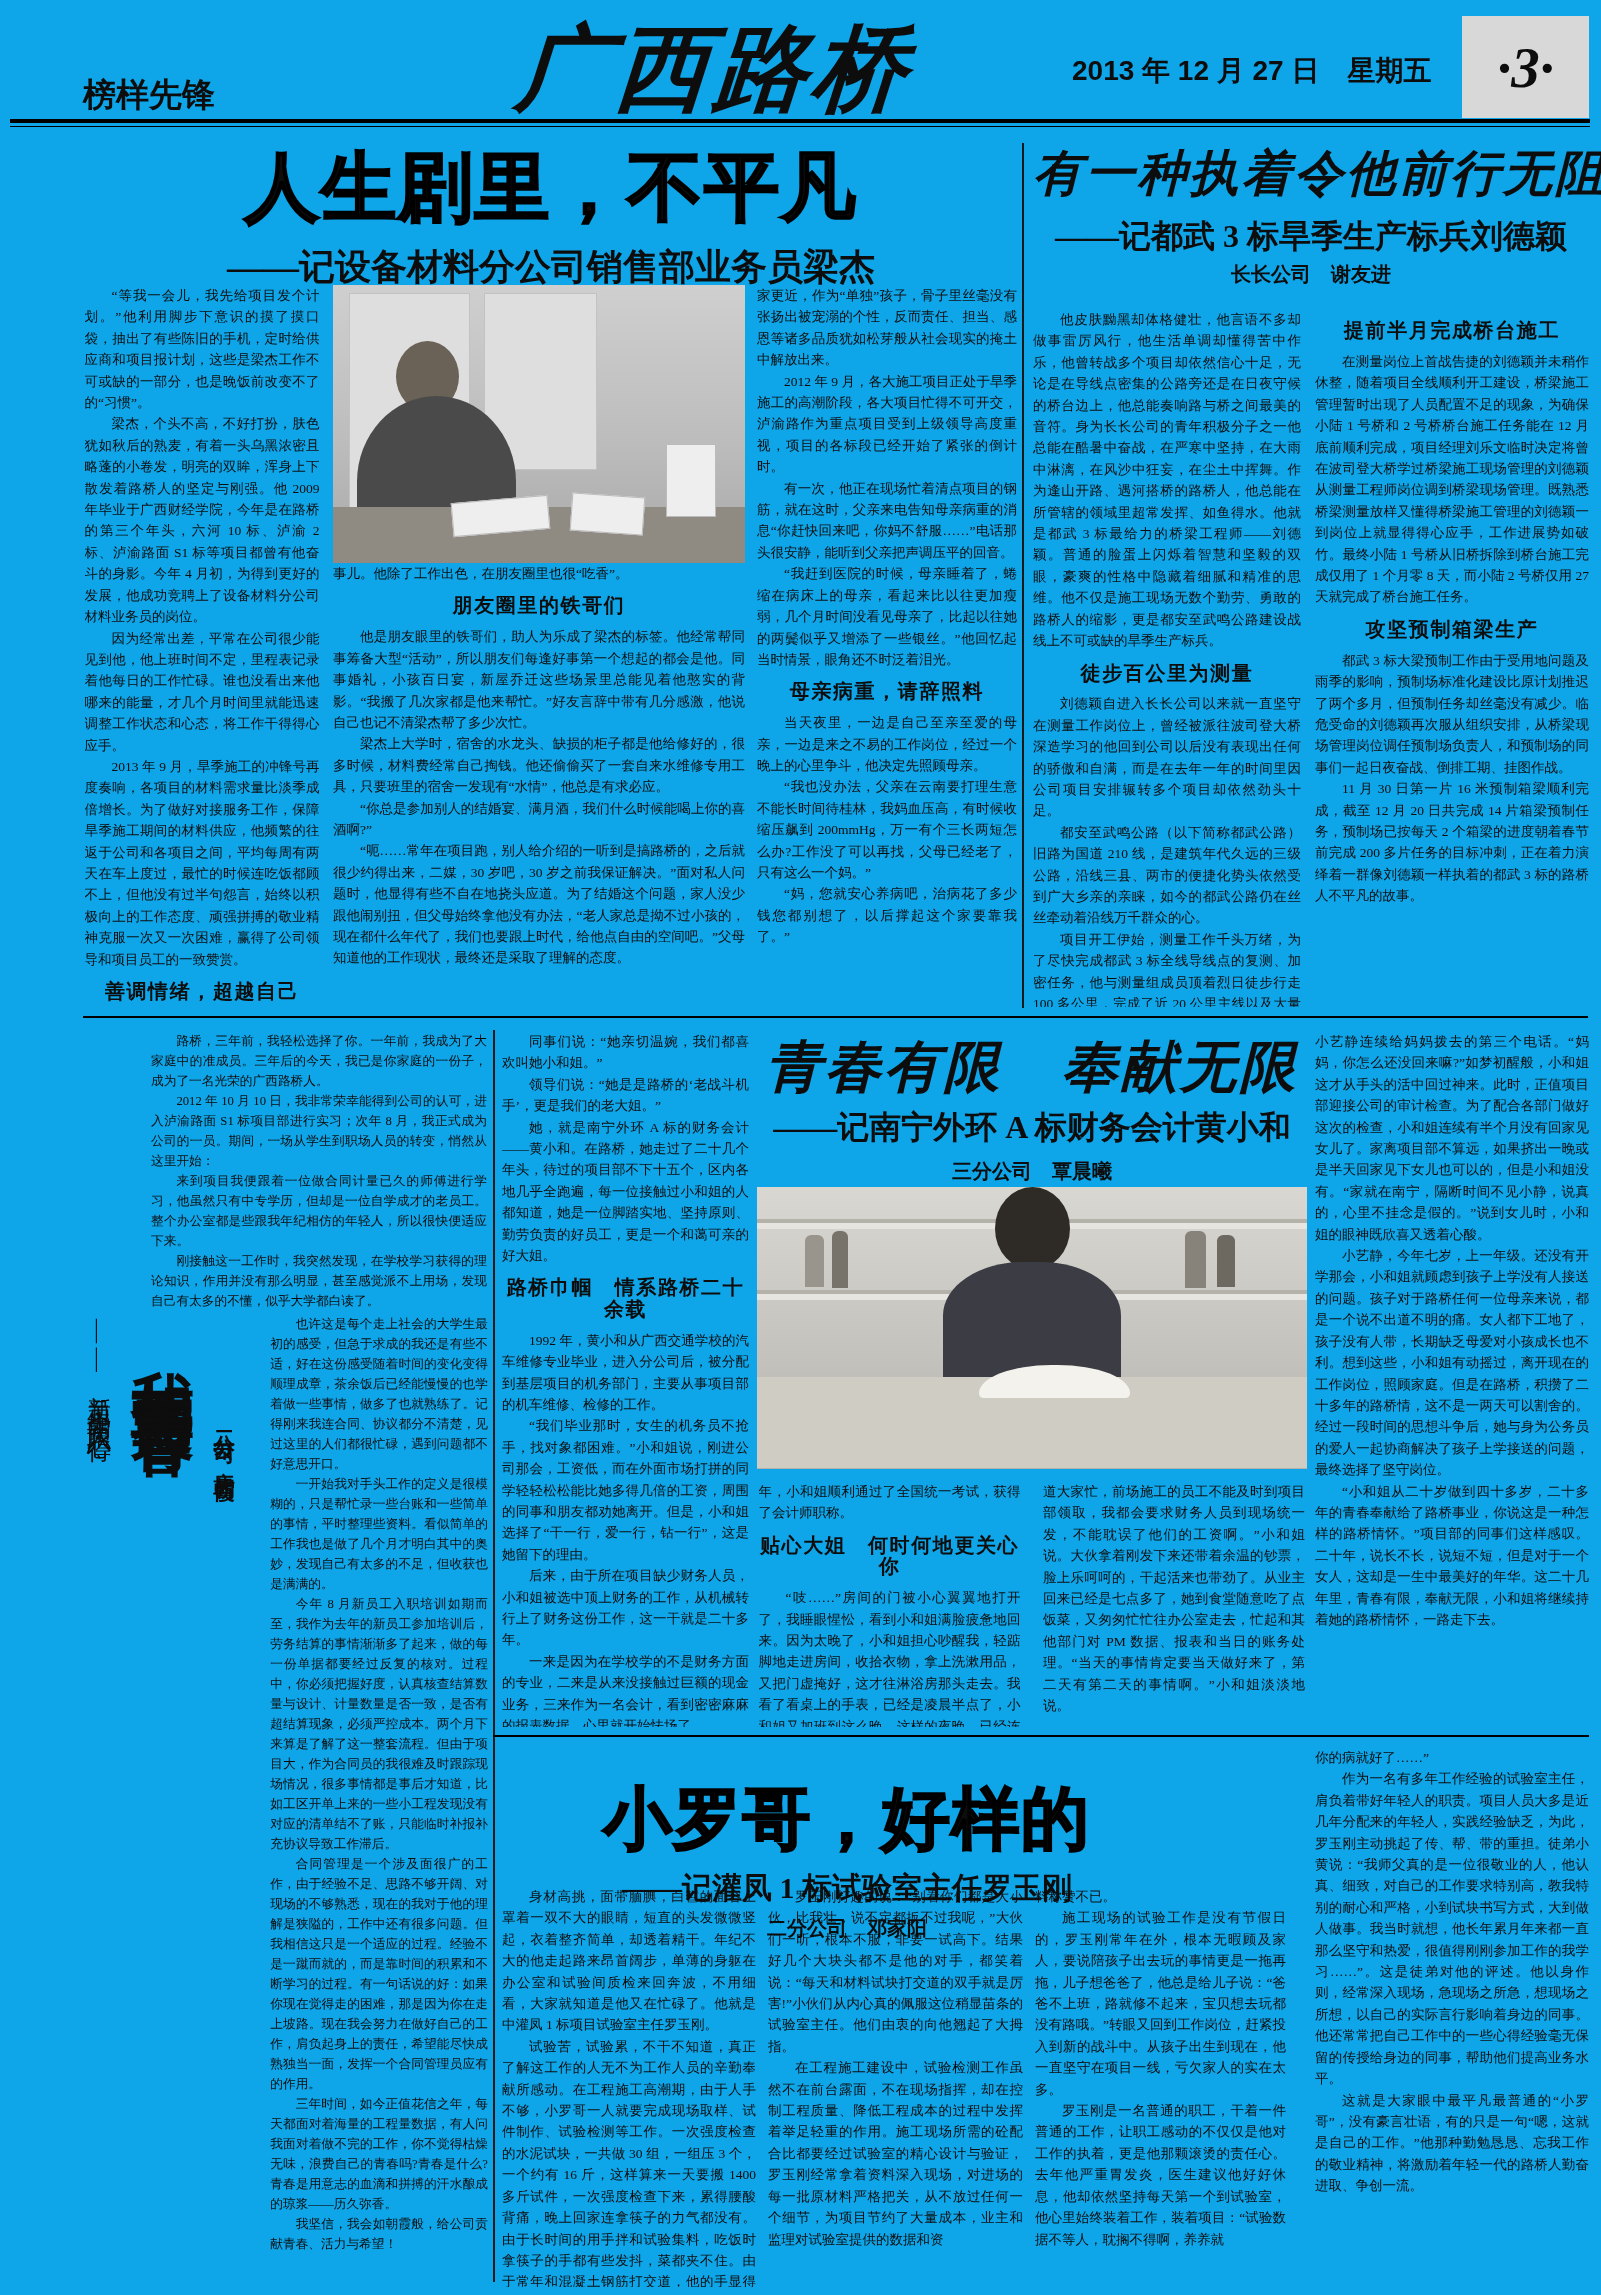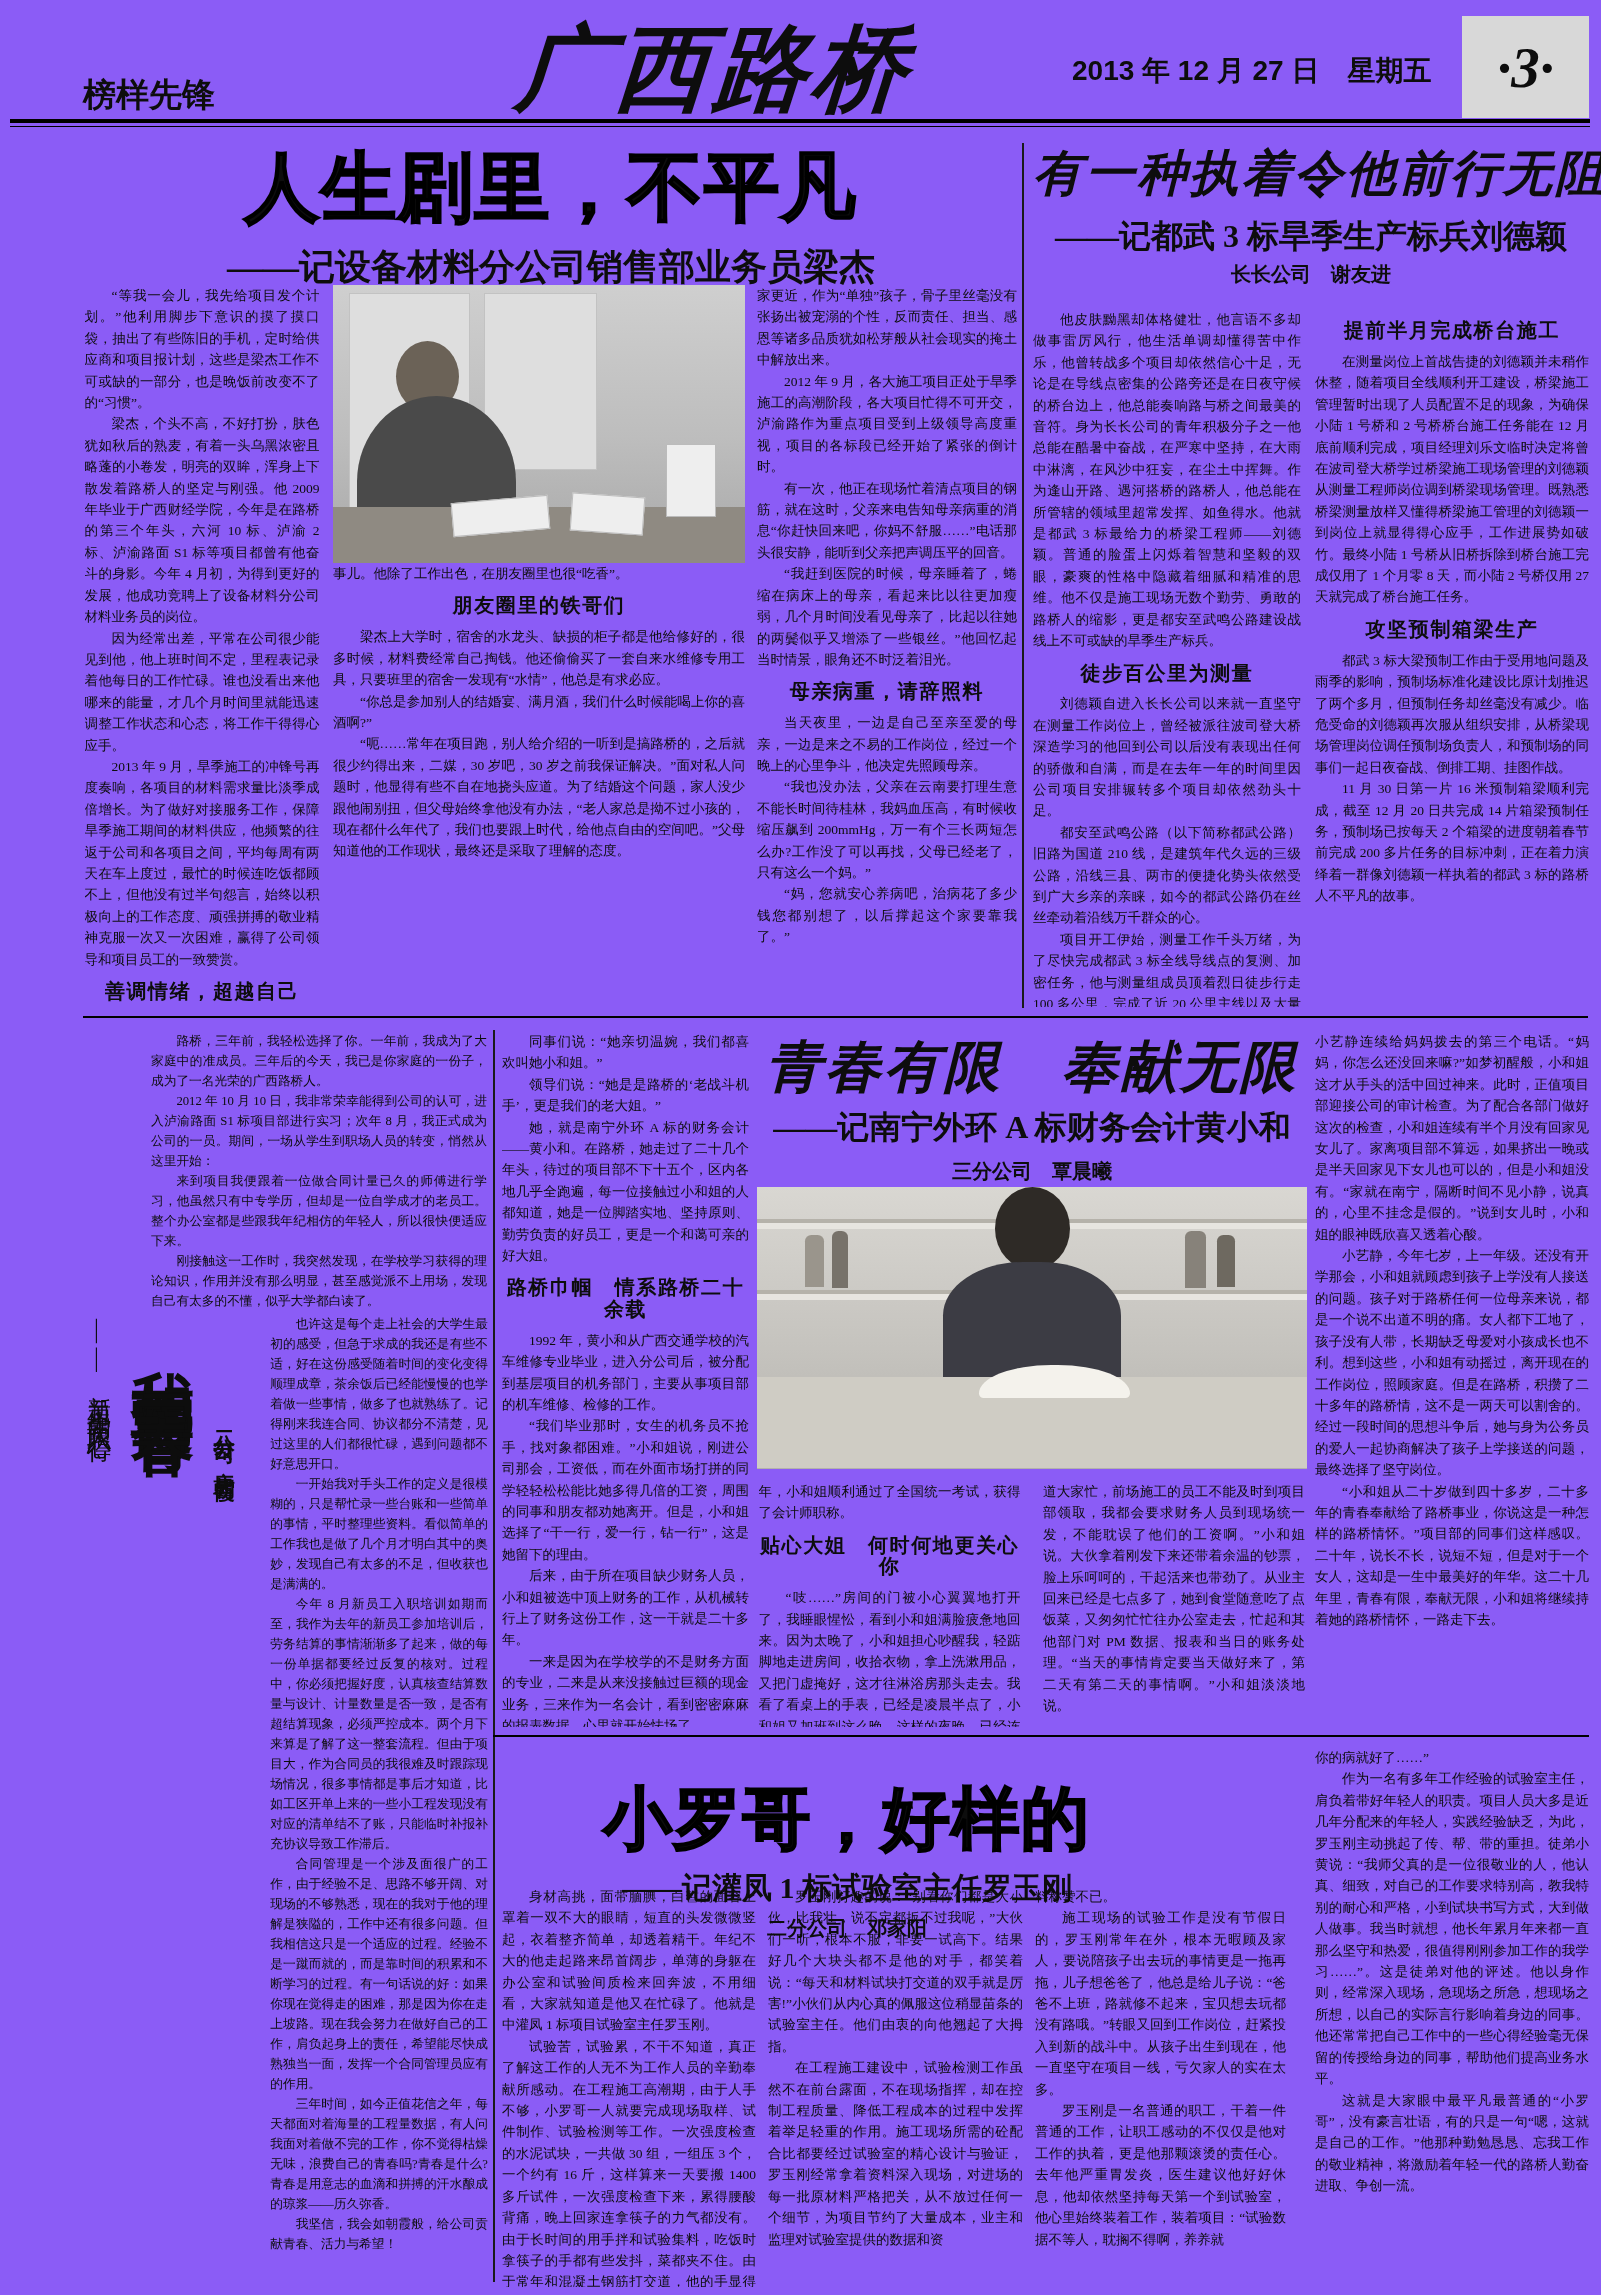--- a/index.html
+++ b/index.html
@@ -1,18 +1,18 @@
 <!DOCTYPE html>
 <html style="font-size:12.7px"><head>
 <meta charset="utf-8">
 <style>
   html,body{margin:0;padding:0;}
   body{width:1601px;height:2295px;background:#f6f6f3;overflow:hidden;
        font-family:"Liberation Serif",serif;color:#0d0d0d;}
-  #page{position:relative;width:1601px;height:2295px;background:#8b5cf6;}
+  #page{position:relative;width:1601px;height:2295px;background:#0ea5e9;}
   .abs{position:absolute;}
   
   .section-label{font-family:"Liberation Sans",sans-serif;font-weight:bold;font-size:33px;}
   .masthead{font-family:"Liberation Serif",serif;font-style:italic;font-weight:bold;
             font-size:94px;letter-spacing:4.8px;transform:skewX(-4deg);white-space:nowrap;}
   .date-line{font-family:"Liberation Sans",sans-serif;font-weight:bold;font-size:28px;white-space:nowrap;}
   .page-box{background:#d8d8d8;display:flex;align-items:center;justify-content:center;}
   .page-box span{font-family:"Liberation Serif",serif;font-style:italic;font-size:57px;font-weight:bold;}
   .double-rule{border-top:4px solid #000;border-bottom:1.6px solid #000;height:3.2px;}
   .hrule{background:#000;}
@@ -79,20 +79,21 @@
         <div class="ph-head" style="left:63px;top:56px;width:63px;height:71px;"></div>
         <div class="ph-person" style="left:24px;top:111px;width:159px;height:143px;"></div>
         <div class="ph-desk" style="left:0;top:222px;width:412px;height:56px;"></div>
         <div class="ph-paper" style="left:119px;top:214px;width:95px;height:32px;transform:rotate(-5deg);"></div>
         <div class="ph-paper" style="left:238px;top:210px;width:71px;height:36px;transform:rotate(4deg);"></div>
         <div class="ph-paper" style="left:333px;top:159px;width:48px;height:71px;"></div>
       </div>
       <div class="col" style="width:412px;height:436px;">
           <p class="cont">事儿。他除了工作出色，在朋友圈里也很“吃香”。</p>
           <h4>朋友圈里的铁哥们</h4>
+          <p>他是朋友眼里的铁哥们，助人为乐成了梁杰的标签。他经常帮同事筹备大型“活动”，所以朋友们每逢好事第一个想起的都会是他。同事婚礼，小孩百日宴，新屋乔迁这些场景里总能见着他憨实的背影。“我搬了几次家都是他来帮忙。”好友言辞中带有几分感激，他说自己也记不清梁杰帮了多少次忙。</p>
           <p>梁杰上大学时，宿舍的水龙头、缺损的柜子都是他给修好的，很多时候，材料费经常自己掏钱。他还偷偷买了一套自来水维修专用工具，只要班里的宿舍一发现有“水情”，他总是有求必应。</p>
           <p>“你总是参加别人的结婚宴、满月酒，我们什么时候能喝上你的喜酒啊?”</p>
           <p>“呃……常年在项目跑，别人给介绍的一听到是搞路桥的，之后就很少约得出来，二媒，30 岁吧，30 岁之前我保证解决。”面对私人问题时，他显得有些不自在地挠头应道。为了结婚这个问题，家人没少跟他闹别扭，但父母始终拿他没有办法，“老人家总是拗不过小孩的，现在都什么年代了，我们也要跟上时代，给他点自由的空间吧。”父母知道他的工作现状，最终还是采取了理解的态度。</p>
         </div>
     </div>
     <div class="abs col" style="left:674px;top:149px;width:260px;height:718px;">
         <p class="cont">家更近，作为“单独”孩子，骨子里丝毫没有张扬出被宠溺的个性，反而责任、担当、感恩等诸多品质犹如松芽般从社会现实的掩土中解放出来。</p>
         <p>2012 年 9 月，各大施工项目正处于旱季施工的高潮阶段，各大项目忙得不可开交，泸渝路作为重点项目受到上级领导高度重视，项目的各标段已经开始了紧张的倒计时。</p>
         <p>有一次，他正在现场忙着清点项目的钢筋，就在这时，父亲来电告知母亲病重的消息“你赶快回来吧，你妈不舒服……”电话那头很安静，能听到父亲把声调压平的回音。</p>
         <p>“我赶到医院的时候，母亲睡着了，蜷缩在病床上的母亲，看起来比以往更加瘦弱，几个月时间没看见母亲了，比起以往她的两鬓似乎又增添了一些银丝。”他回忆起当时情景，眼角还不时泛着泪光。</p>

